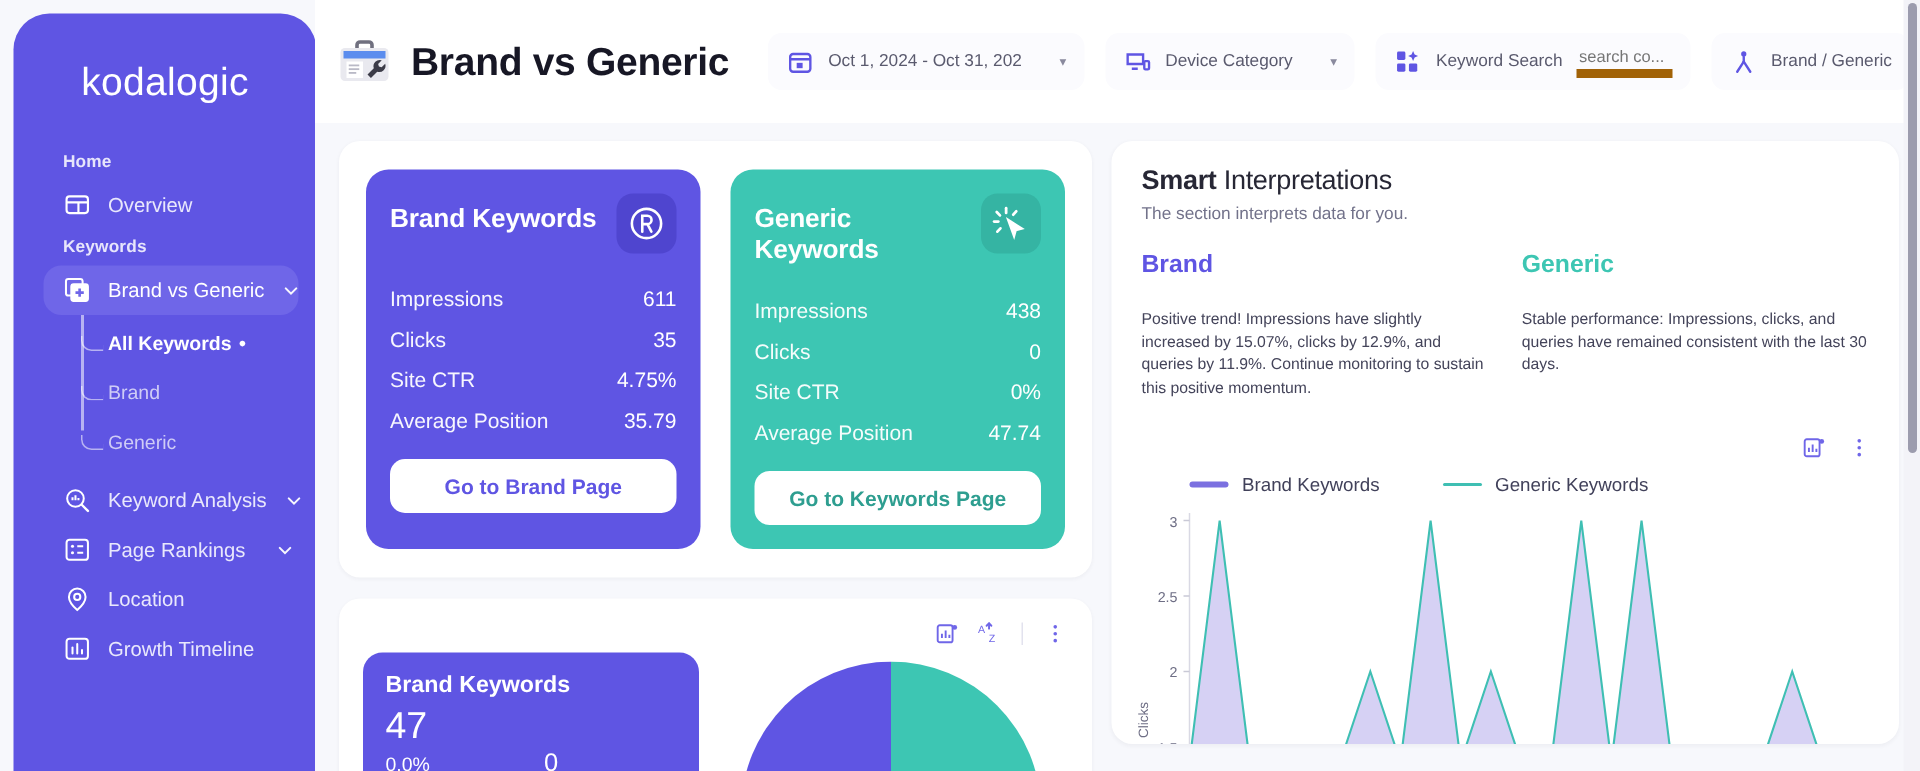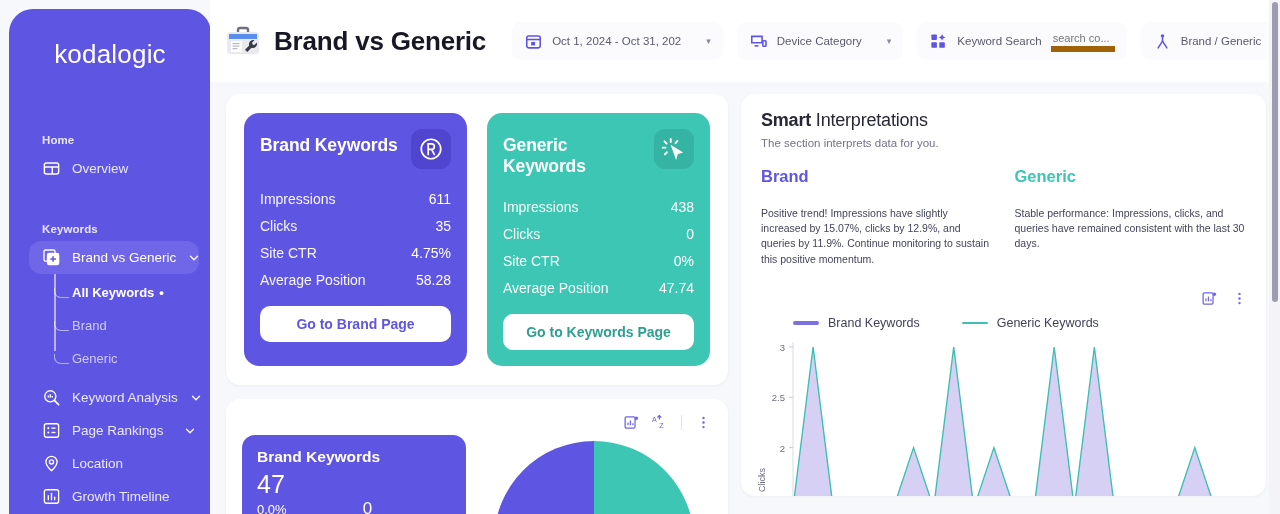--- a/index.html
+++ b/index.html
@@ -36,21 +36,20 @@
     text-align: center;
     padding: 8px 0 26px 0;
     font-family: "Liberation Sans", sans-serif;
   }
   .nav-section {
     color: #e7e5fb;
     font-size: 11.5px;
     font-weight: 700;
     padding: 6px 0 6px 33px;
     letter-spacing: .1px;
-    margin-top: 32px;
   }
   .nav-item {
     display: flex; align-items: center;
     gap: 11px;
     padding: 7px 14px 7px 33px;
     color: #e9e8fc;
     font-size: 13.5px;
     position: relative;
     cursor: pointer;
   }
@@ -420,21 +419,21 @@
               <div class="kpi-row">
                 <span class="k">Clicks</span>
                 <span class="v">35</span>
               </div>
               <div class="kpi-row">
                 <span class="k">Site CTR</span>
                 <span class="v">4.75%</span>
               </div>
               <div class="kpi-row">
                 <span class="k">Average Position</span>
-                <span class="v">58.28</span>
+                <span class="v">35.79</span>
               </div>
               <button class="kpi-btn">Go to Brand Page</button>
             </div>
 
             <div class="kpi generic">
               <div class="kpi-head">
                 <div class="kpi-title">Generic Keywords</div>
                 <div class="kpi-badge">
                   <svg viewBox="0 0 24 24" width="26" height="26" fill="none" stroke="#fff" stroke-width="1.7" stroke-linecap="round">
                     <path d="M10 9.5l9 5.6-4 1.1-1.1 4z" fill="#fff" stroke="#fff" stroke-width="1.2"></path>

